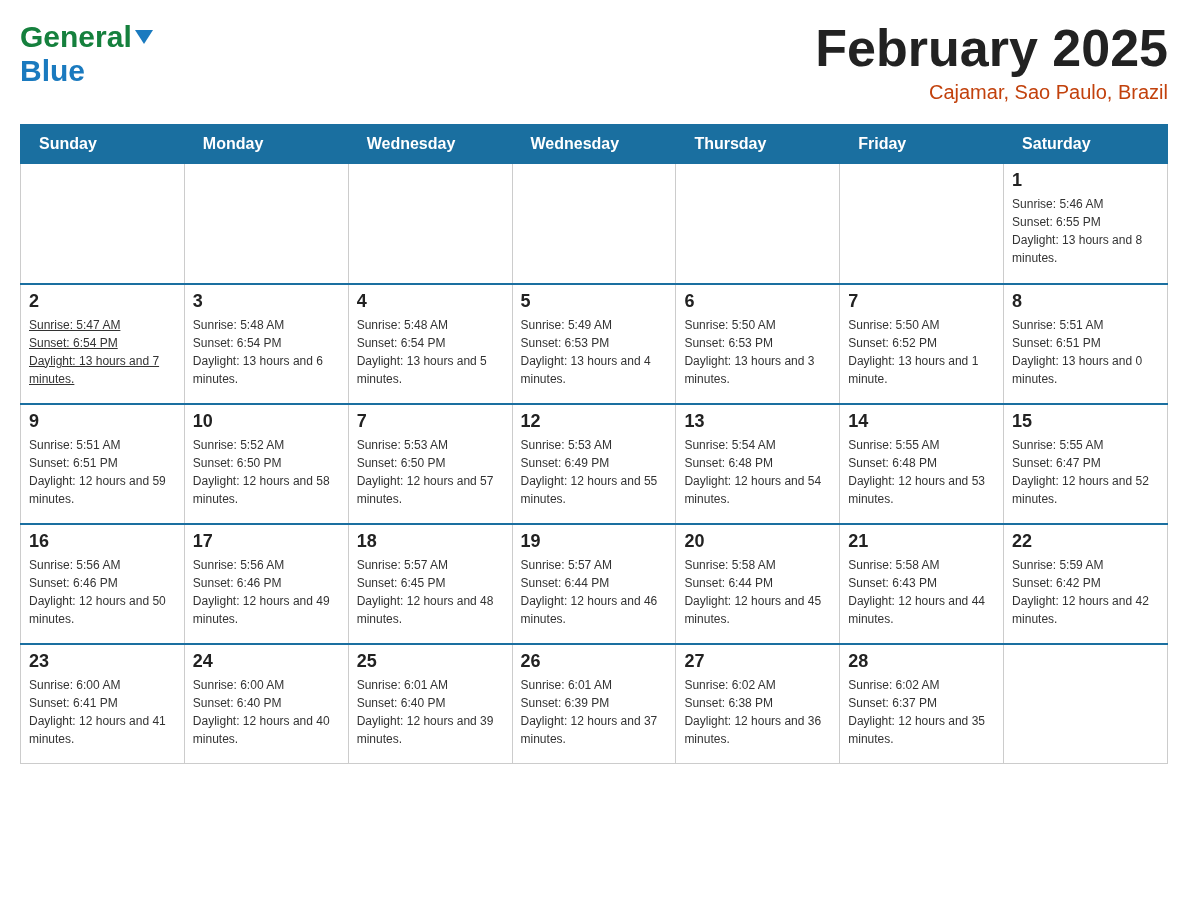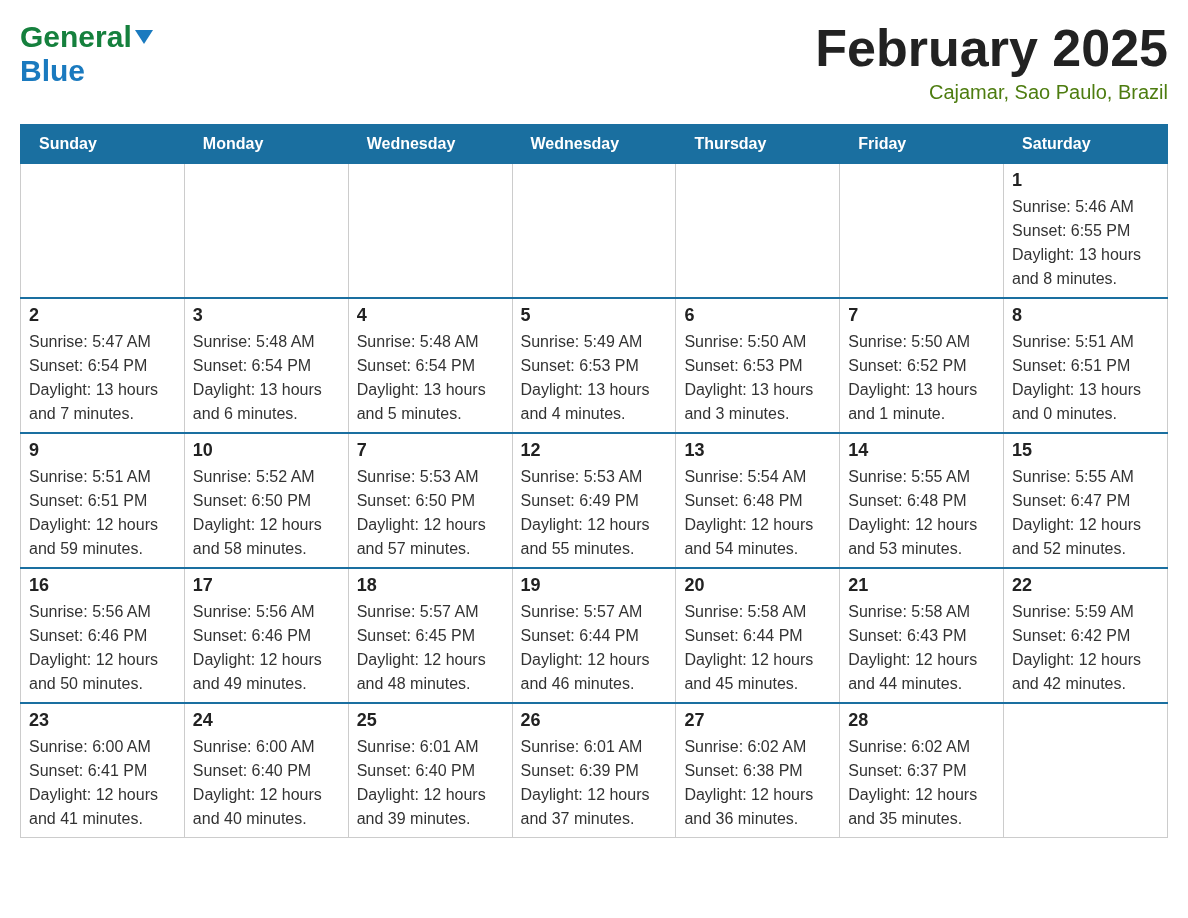--- a/index.html
+++ b/index.html
@@ -26,21 +26,21 @@
     }
     .calendar-title {
       font-size: 52px;
       font-weight: bold;
       color: #222;
       line-height: 1.1;
       margin-left: 20px;
     }
     .calendar-subtitle {
       font-size: 20px;
-      color: #4d7c0f;
+      color: #c2410c;
       margin-top: 4px;
     }
     .calendar {
       width: 100%;
       border-collapse: collapse;
       table-layout: fixed;
     }
     .calendar th {
       background-color: #1a6fa0;
       color: #fff;
@@ -58,21 +58,21 @@
       width: 14.28%;
     }
     .day-number {
       font-size: 18px;
       font-weight: bold;
       color: #222;
       display: block;
       margin-bottom: 4px;
     }
     .day-info {
-      font-size: 16px;
+      font-size: 12px;
       color: #333;
       line-height: 1.5;
     }
     .empty-cell {
       background: #fff;
     }
     .row-border td {
       border-top: 2px solid #1a6fa0;
     }
     .logo-general-line {
@@ -126,21 +126,21 @@
         <td>
           <span class="day-number">1</span>
           <div class="day-info" style="white-space: pre-line;">Sunrise: 5:46 AM
 Sunset: 6:55 PM
 Daylight: 13 hours and 8 minutes.</div>
         </td>
       </tr>
       <tr class="row-border">
         <td>
           <span class="day-number">2</span>
-          <div class="day-info" style="white-space: pre-line;">Sunrise: 5:47 AM
+          <div class="day-info" style="white-space: pre-line; text-decoration: underline;">Sunrise: 5:47 AM
 Sunset: 6:54 PM
 Daylight: 13 hours and 7 minutes.</div>
         </td>
         <td>
           <span class="day-number">3</span>
           <div class="day-info" style="white-space: pre-line;">Sunrise: 5:48 AM
 Sunset: 6:54 PM
 Daylight: 13 hours and 6 minutes.</div>
         </td>
         <td>

